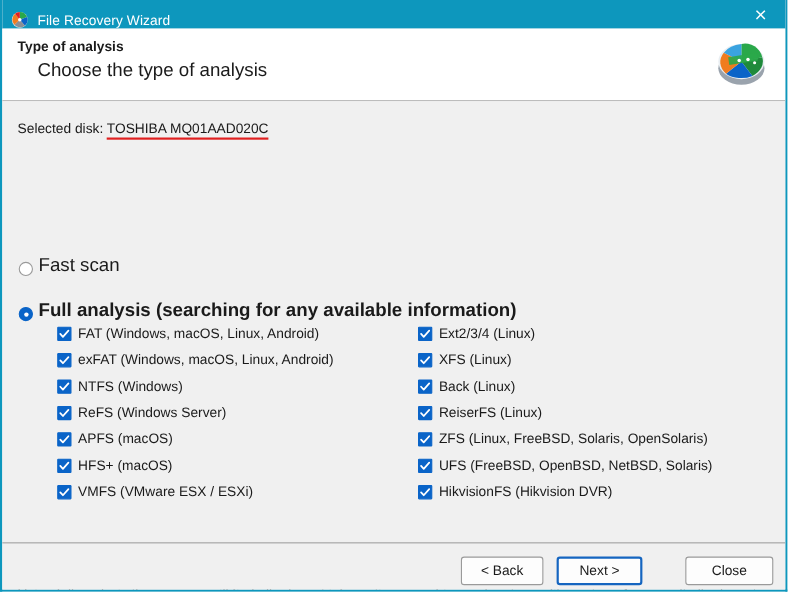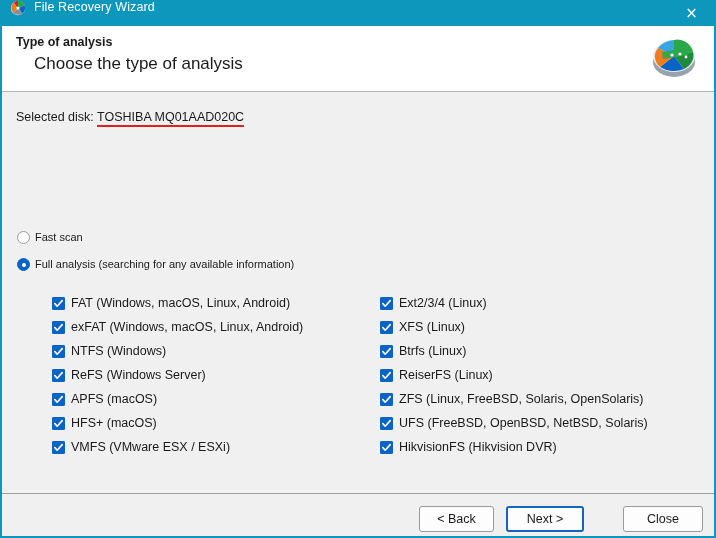--- a/index.html
+++ b/index.html
@@ -22,21 +22,21 @@
     border-top: none;
     overflow: hidden;
   }
 
   
   .titlebar {
     position: relative;
     height: 26px;
     background: #0d97bd;
     display: flex;
-    align-items: flex-start;
+    align-items: flex-end;
     padding-left: 8px;
     box-sizing: border-box;
   }
   .title-icon {
     width: 16px;
     height: 16px;
     position: relative;
     flex: 0 0 auto;
     margin-right: 8px;
   }
@@ -110,27 +110,27 @@
   }
   .disk-name {
     border-bottom: 2px solid #e02020;
     padding-bottom: 1px;
   }
 
   
   .radio-row {
     position: absolute;
     display: flex;
-    align-items: flex-start;
-    font-size: 11px;
+    align-items: flex-end;
+    font-size: 17px;
     color: #1a1a1a;
     cursor: pointer;
   }
   .radio-row.fast { left: 15px; top: 139px; }
-  .radio-row.full { left: 15px; top: 166px; }
+  .radio-row.full { left: 15px; top: 180px; font-weight: bold; }
 
   .radio {
     width: 13px;
     height: 13px;
     border-radius: 50%;
     box-sizing: border-box;
     flex: 0 0 auto;
     margin-right: 5px;
     background: #ffffff;
     border: 1px solid #9a9a9a;
@@ -359,21 +359,21 @@
             </svg>
           </span>
         <span>XFS (Linux)</span>
       </div>
       <div class="cb-row">
         <span class="checkbox">
             <svg width="11" height="11" viewBox="0 0 11 11">
               <path d="M1.8 5.6 L4.2 8.2 L9.2 2.6" stroke="#ffffff" stroke-width="1.6" fill="none" stroke-linecap="round" stroke-linejoin="round"></path>
             </svg>
           </span>
-        <span>Btrfs (Linux)</span>
+        <span>Back (Linux)</span>
       </div>
       <div class="cb-row">
         <span class="checkbox">
             <svg width="11" height="11" viewBox="0 0 11 11">
               <path d="M1.8 5.6 L4.2 8.2 L9.2 2.6" stroke="#ffffff" stroke-width="1.6" fill="none" stroke-linecap="round" stroke-linejoin="round"></path>
             </svg>
           </span>
         <span>ReiserFS (Linux)</span>
       </div>
       <div class="cb-row">

